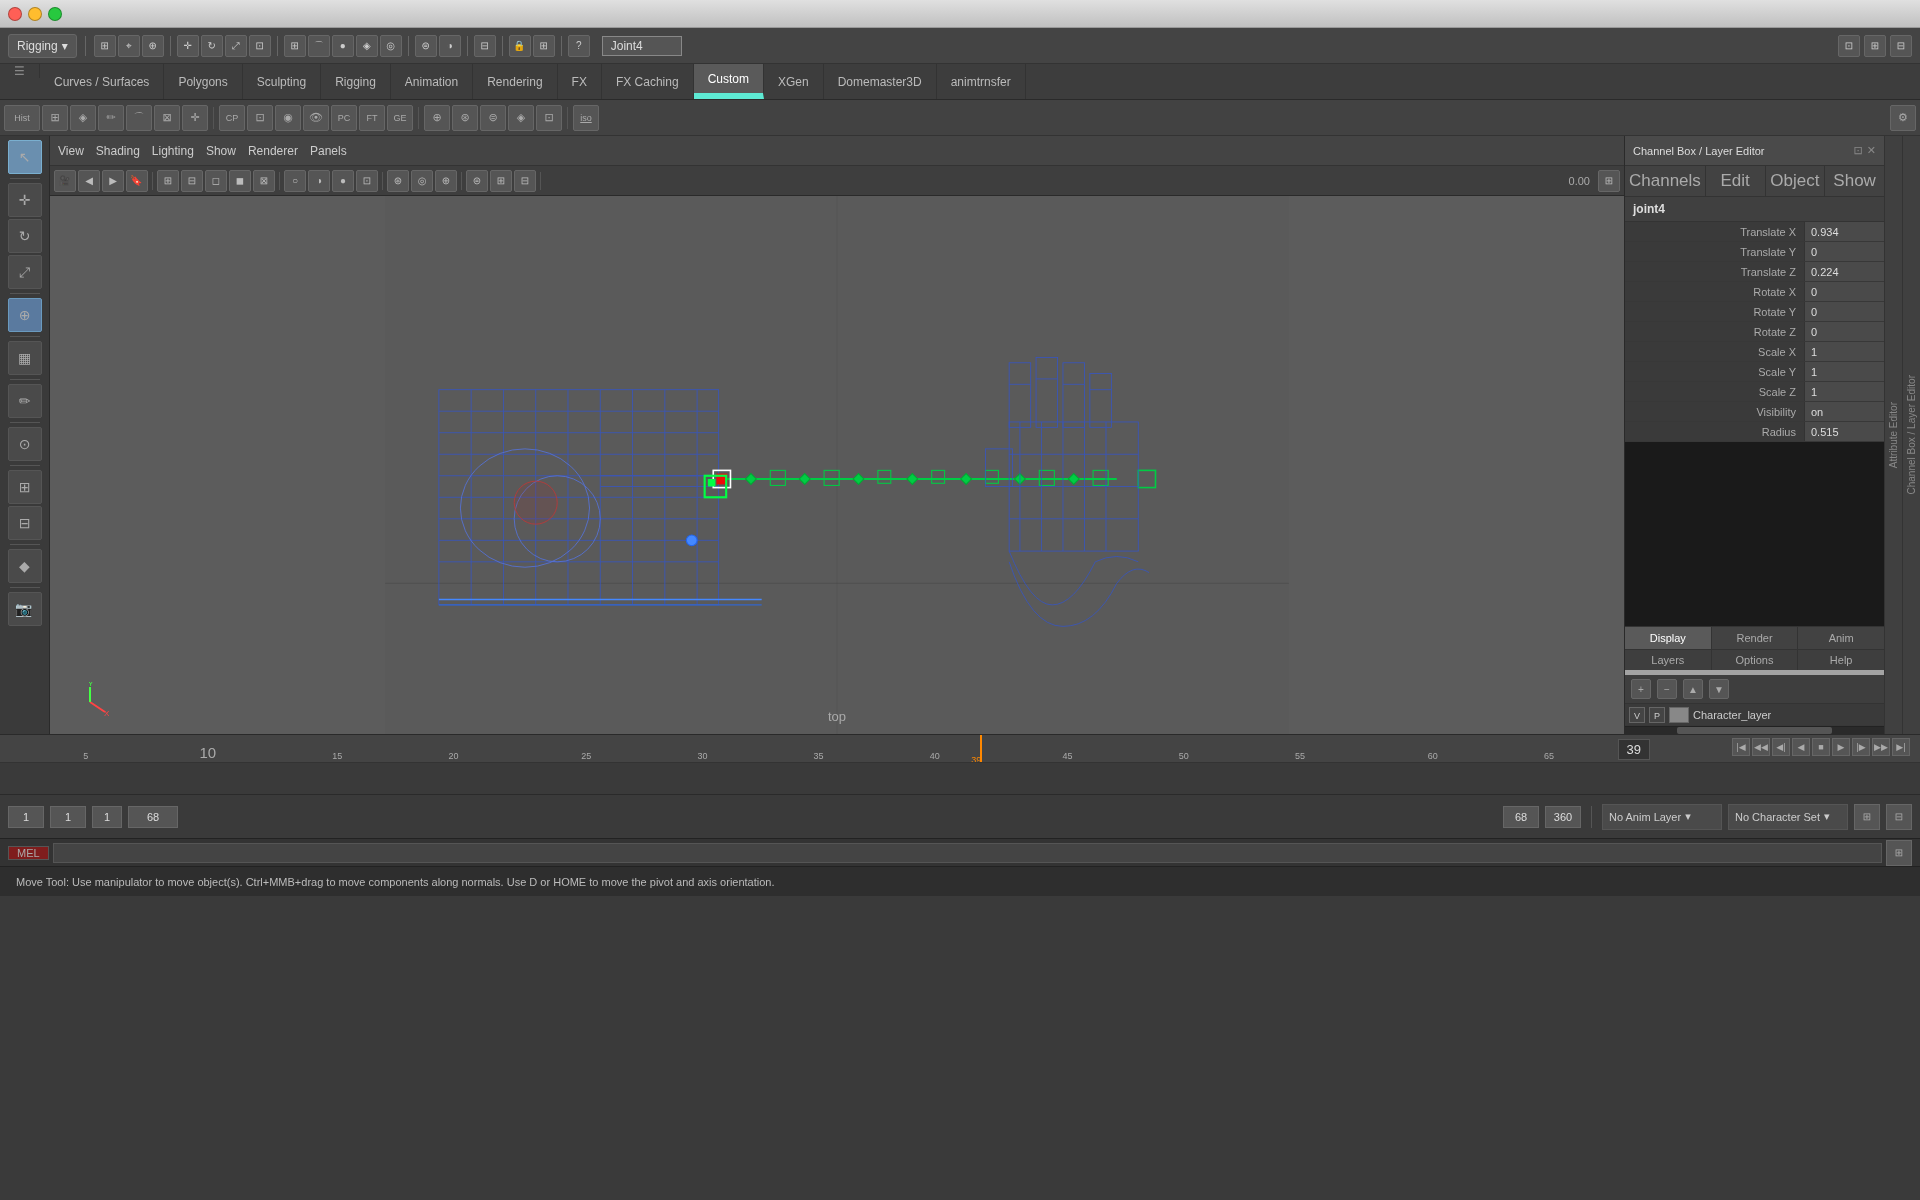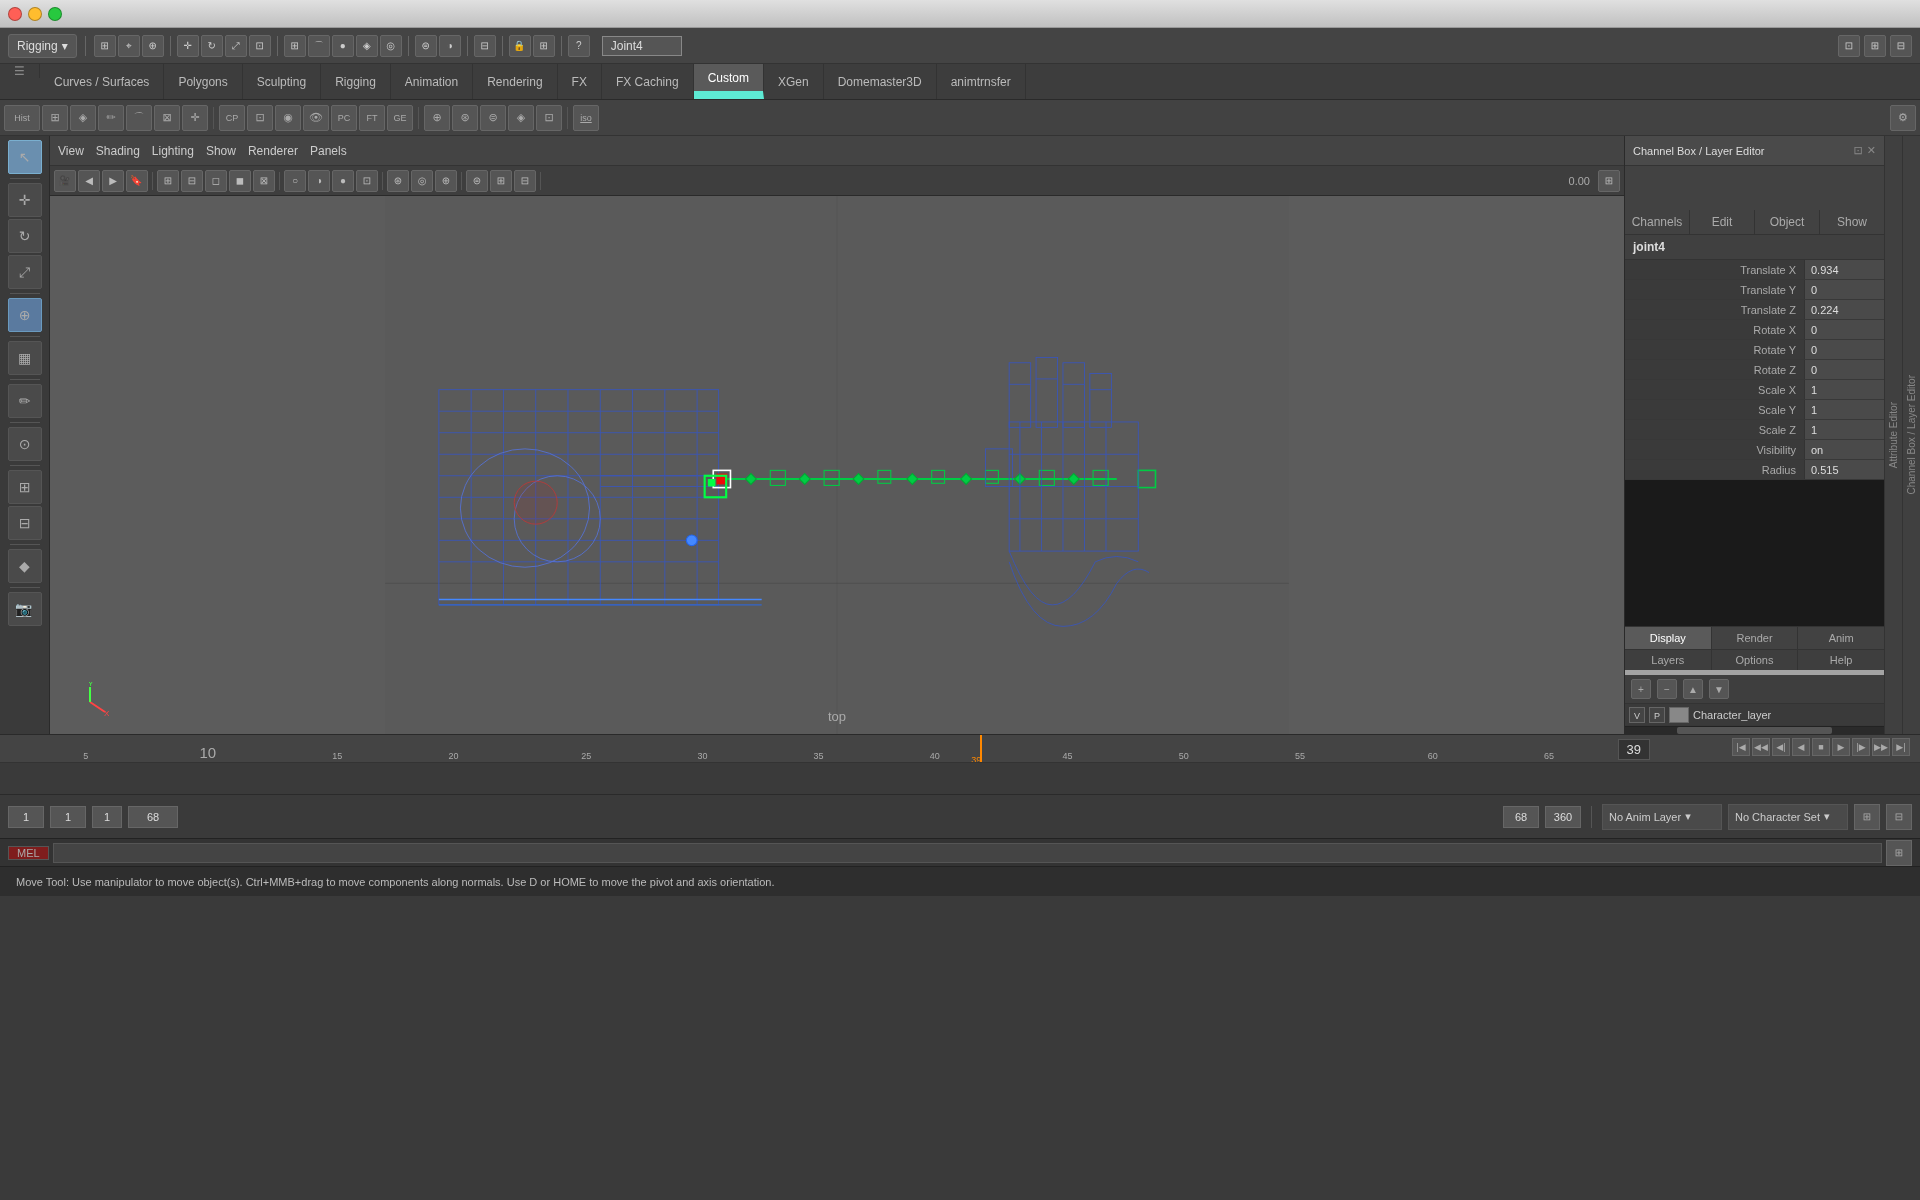--- a/index.html
+++ b/index.html
@@ -113,21 +113,21 @@
       align-items: center;
       color: #bbb;
       font-size: 12px;
       cursor: pointer;
       white-space: nowrap;
       border-right: 1px solid #333;
     }
     .tab-item.active {
       background: #5a5a5a;
       color: #fff;
-      border-bottom: 8px solid #5eead4;
+      border-bottom: 6px solid #5eead4;
     }
     .tab-hamburger {
       width: 40px;
       display: flex;
       align-items: center;
       justify-content: center;
       cursor: pointer;
       border-right: 1px solid #333;
       color: #888;
       position: absolute;
@@ -291,24 +291,23 @@
     #cb-tabs {
       display: flex;
       background: #424242;
       border-bottom: 1px solid #333;
     }
     .cb-tab {
       flex: 1;
       text-align: center;
       padding: 5px 4px;
       color: #aaa;
-      font-size: 12px;
+      font-size: 17px;
       cursor: pointer;
       border-right: 1px solid #333;
-      margin-top: 44px;
     }
     .cb-tab:last-child { border-right: none; }
     #cb-object-name {
       padding: 5px 8px;
       color: #ddd;
       font-size: 12px;
       font-weight: bold;
       border-bottom: 1px solid #333;
       background: #404040;
     }

